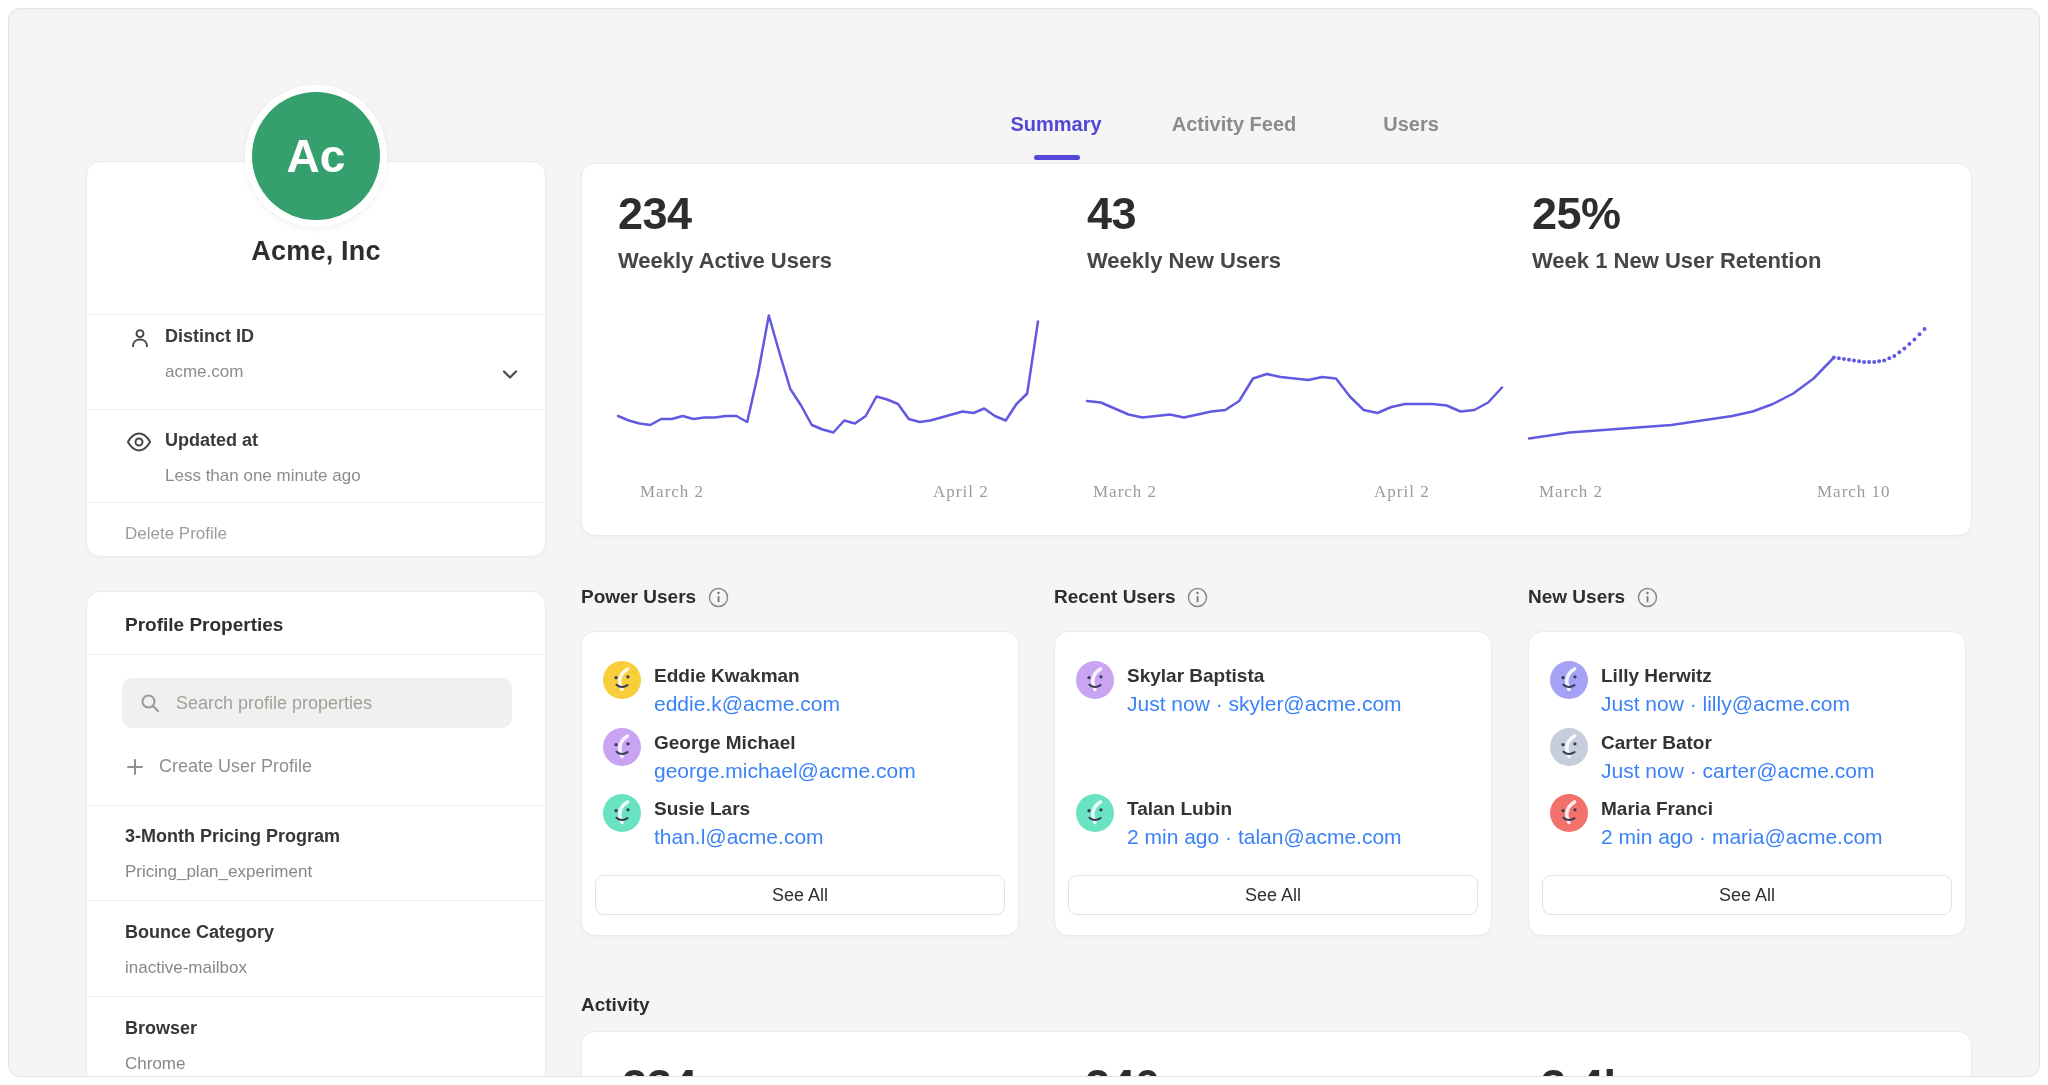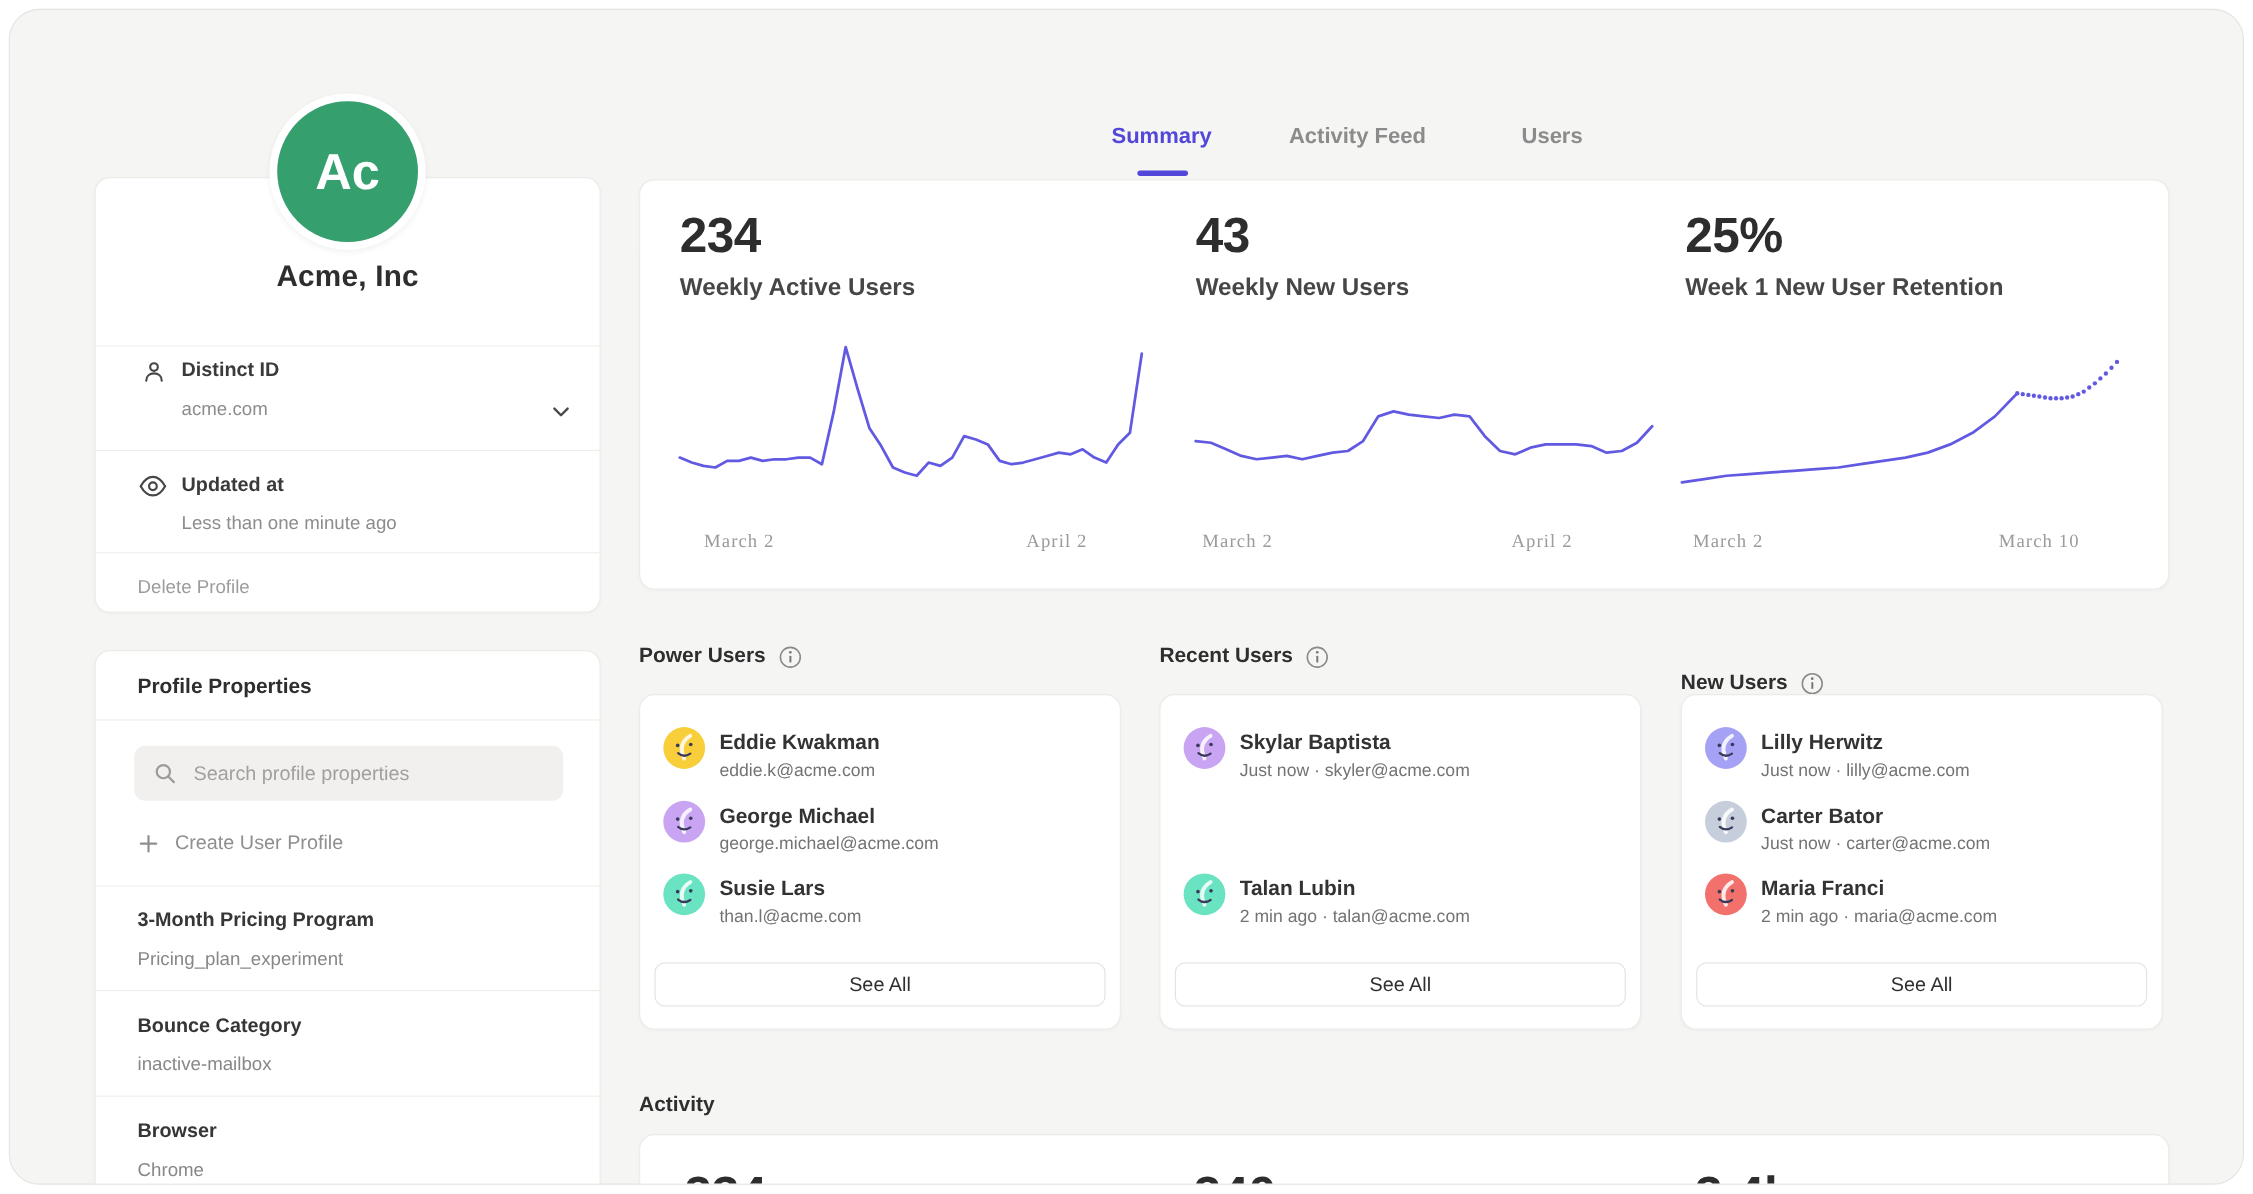--- a/index.html
+++ b/index.html
@@ -4,21 +4,21 @@
 <style>
   * { margin:0; padding:0; box-sizing:border-box; }
   html,body { background:#ffffff; }
   body {
     width:2048px; height:1085px; position:relative;
     font-family:"Liberation Sans", sans-serif;
     -webkit-font-smoothing:antialiased;
   }
   .window {
     position:absolute; left:8px; top:8px; width:2032px; height:1069px;
-    background:#f5f5f4; border:1px solid #e4e3e0; border-radius:28px;
+    background:#f5f5f4; border:1px solid #e4e3e0; border-radius:12px;
     overflow:hidden;
   }
   .abs { position:absolute; }
   .card {
     position:absolute; background:#ffffff; border:1px solid #ecebe8;
     border-radius:14px; box-shadow:0 1px 3px rgba(0,0,0,0.03);
   }
   
   .avatar-ring {
     position:absolute; left:236px; top:76px; width:142px; height:142px;
@@ -64,21 +64,21 @@
   .tick { position:absolute; top:318px; font-family:Liberation Serif, serif;
     font-size:17px; color:#9b9b9b; letter-spacing:1px; white-space:nowrap;text-align:right;}
   
   .section-header { position:absolute; top:577px; display:flex; align-items:center; gap:12px;
     font-size:19px; font-weight:bold; color:#2e2e2e;}
   .info-badge { display:inline-flex; line-height:0; cursor:pointer; }
   .user-row { position:absolute; left:0; right:0; height:64px; cursor:pointer; }
   .user-avatar { position:absolute; left:21px; width:38px; height:38px; border-radius:50%;
     display:flex; align-items:center; justify-content:center; overflow:hidden;}
   .user-name { position:absolute; left:72px; font-size:19px; font-weight:bold; color:#333333; }
-  .user-sub { position:absolute; left:72px; font-size:16px; color:#737373; }
+  .user-sub { position:absolute; left:72px; font-size:21px; color:#3b82f6; }
   .see-all-btn { position:absolute; left:13px; right:13px; top:243px; height:40px;
     background:#ffffff; border:1px solid #e3e2df; border-radius:9px;
     display:flex; align-items:center; justify-content:center;
     font-size:18px; color:#2f2f2f; cursor:pointer; font-weight:normal;}
   .activity-num { position:absolute; top:28px; font-size:45px; font-weight:bold; color:#2d2d2d;}
 </style>
 </head>
 <body>
 
 <div class="window">
@@ -229,21 +229,21 @@
   <div class="section-header" style="left:1045px;">
     <span>Recent Users</span>
     <span class="info-badge">
       <svg width="21" height="21" viewBox="0 0 20 20">
           <circle cx="10" cy="10" r="8.6" fill="none" stroke="#8b8b8b" stroke-width="1.4"></circle>
           <rect x="9.2" y="8.6" width="1.7" height="6" rx="0.8" fill="#767676"></rect>
           <circle cx="10" cy="5.7" r="1.15" fill="#767676"></circle>
         </svg>
     </span>
   </div>
-  <div class="section-header" style="left:1519px;margin-top:24px;">
+  <div class="section-header" style="left:1519px;">
     <span>New Users</span>
     <span class="info-badge">
       <svg width="21" height="21" viewBox="0 0 20 20">
           <circle cx="10" cy="10" r="8.6" fill="none" stroke="#8b8b8b" stroke-width="1.4"></circle>
           <rect x="9.2" y="8.6" width="1.7" height="6" rx="0.8" fill="#767676"></rect>
           <circle cx="10" cy="5.7" r="1.15" fill="#767676"></circle>
         </svg>
     </span>
   </div>
 

